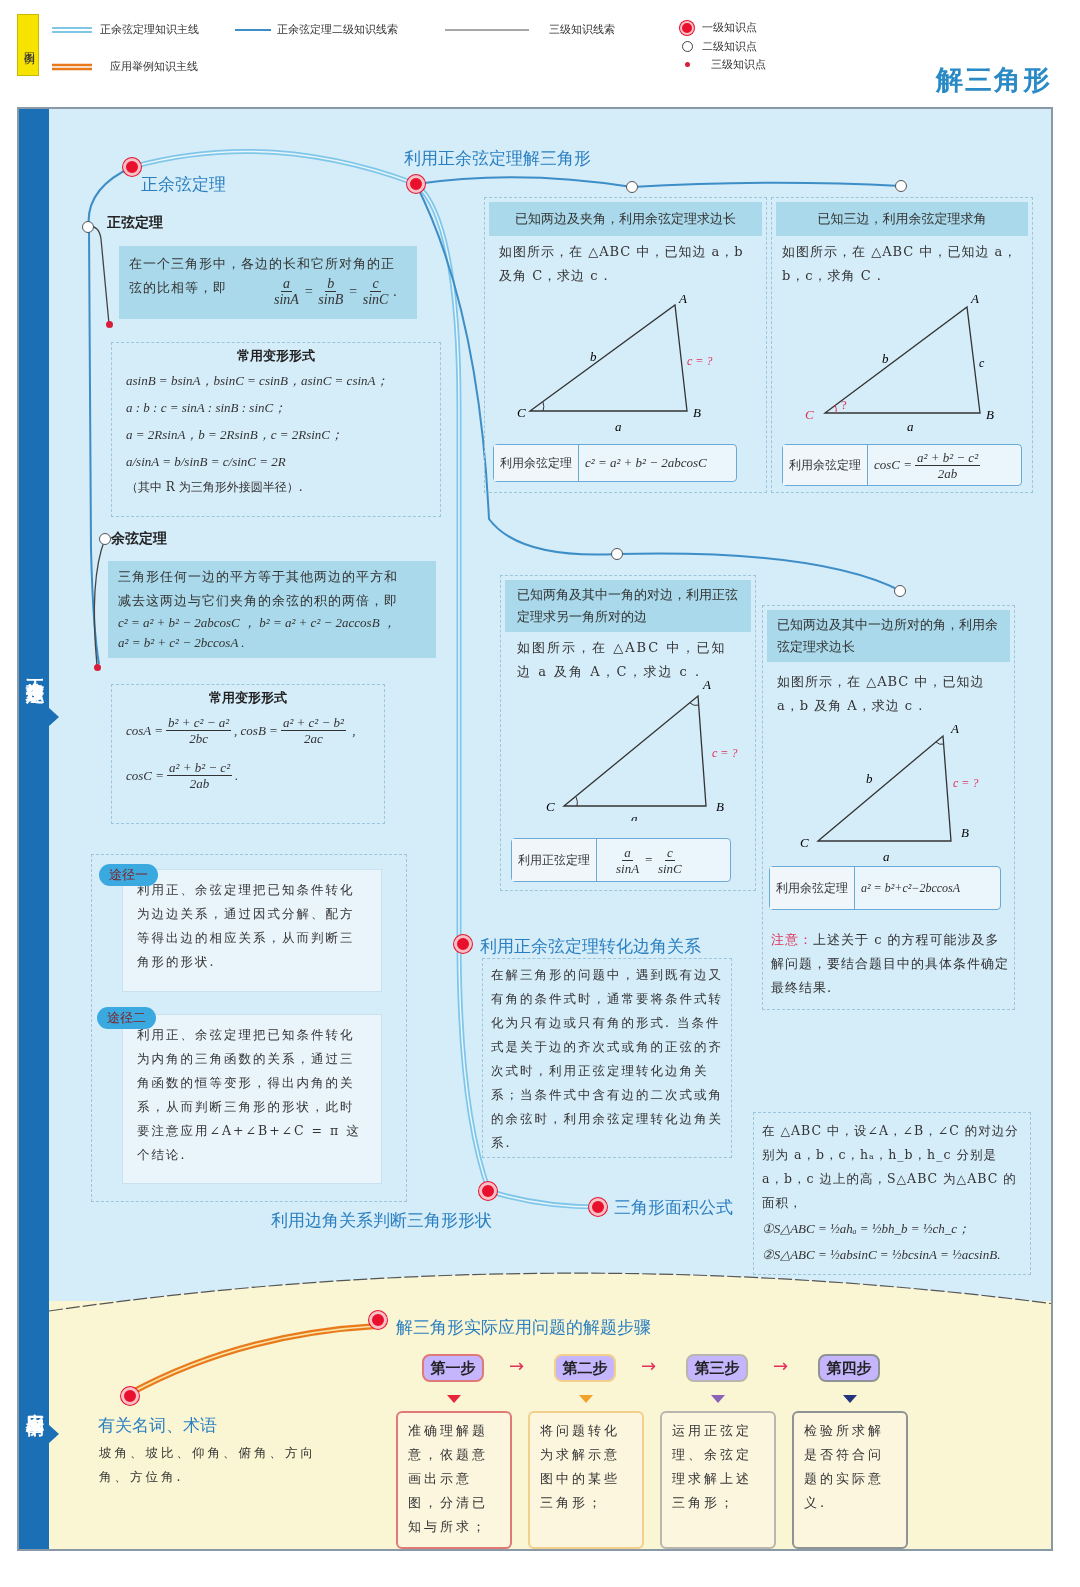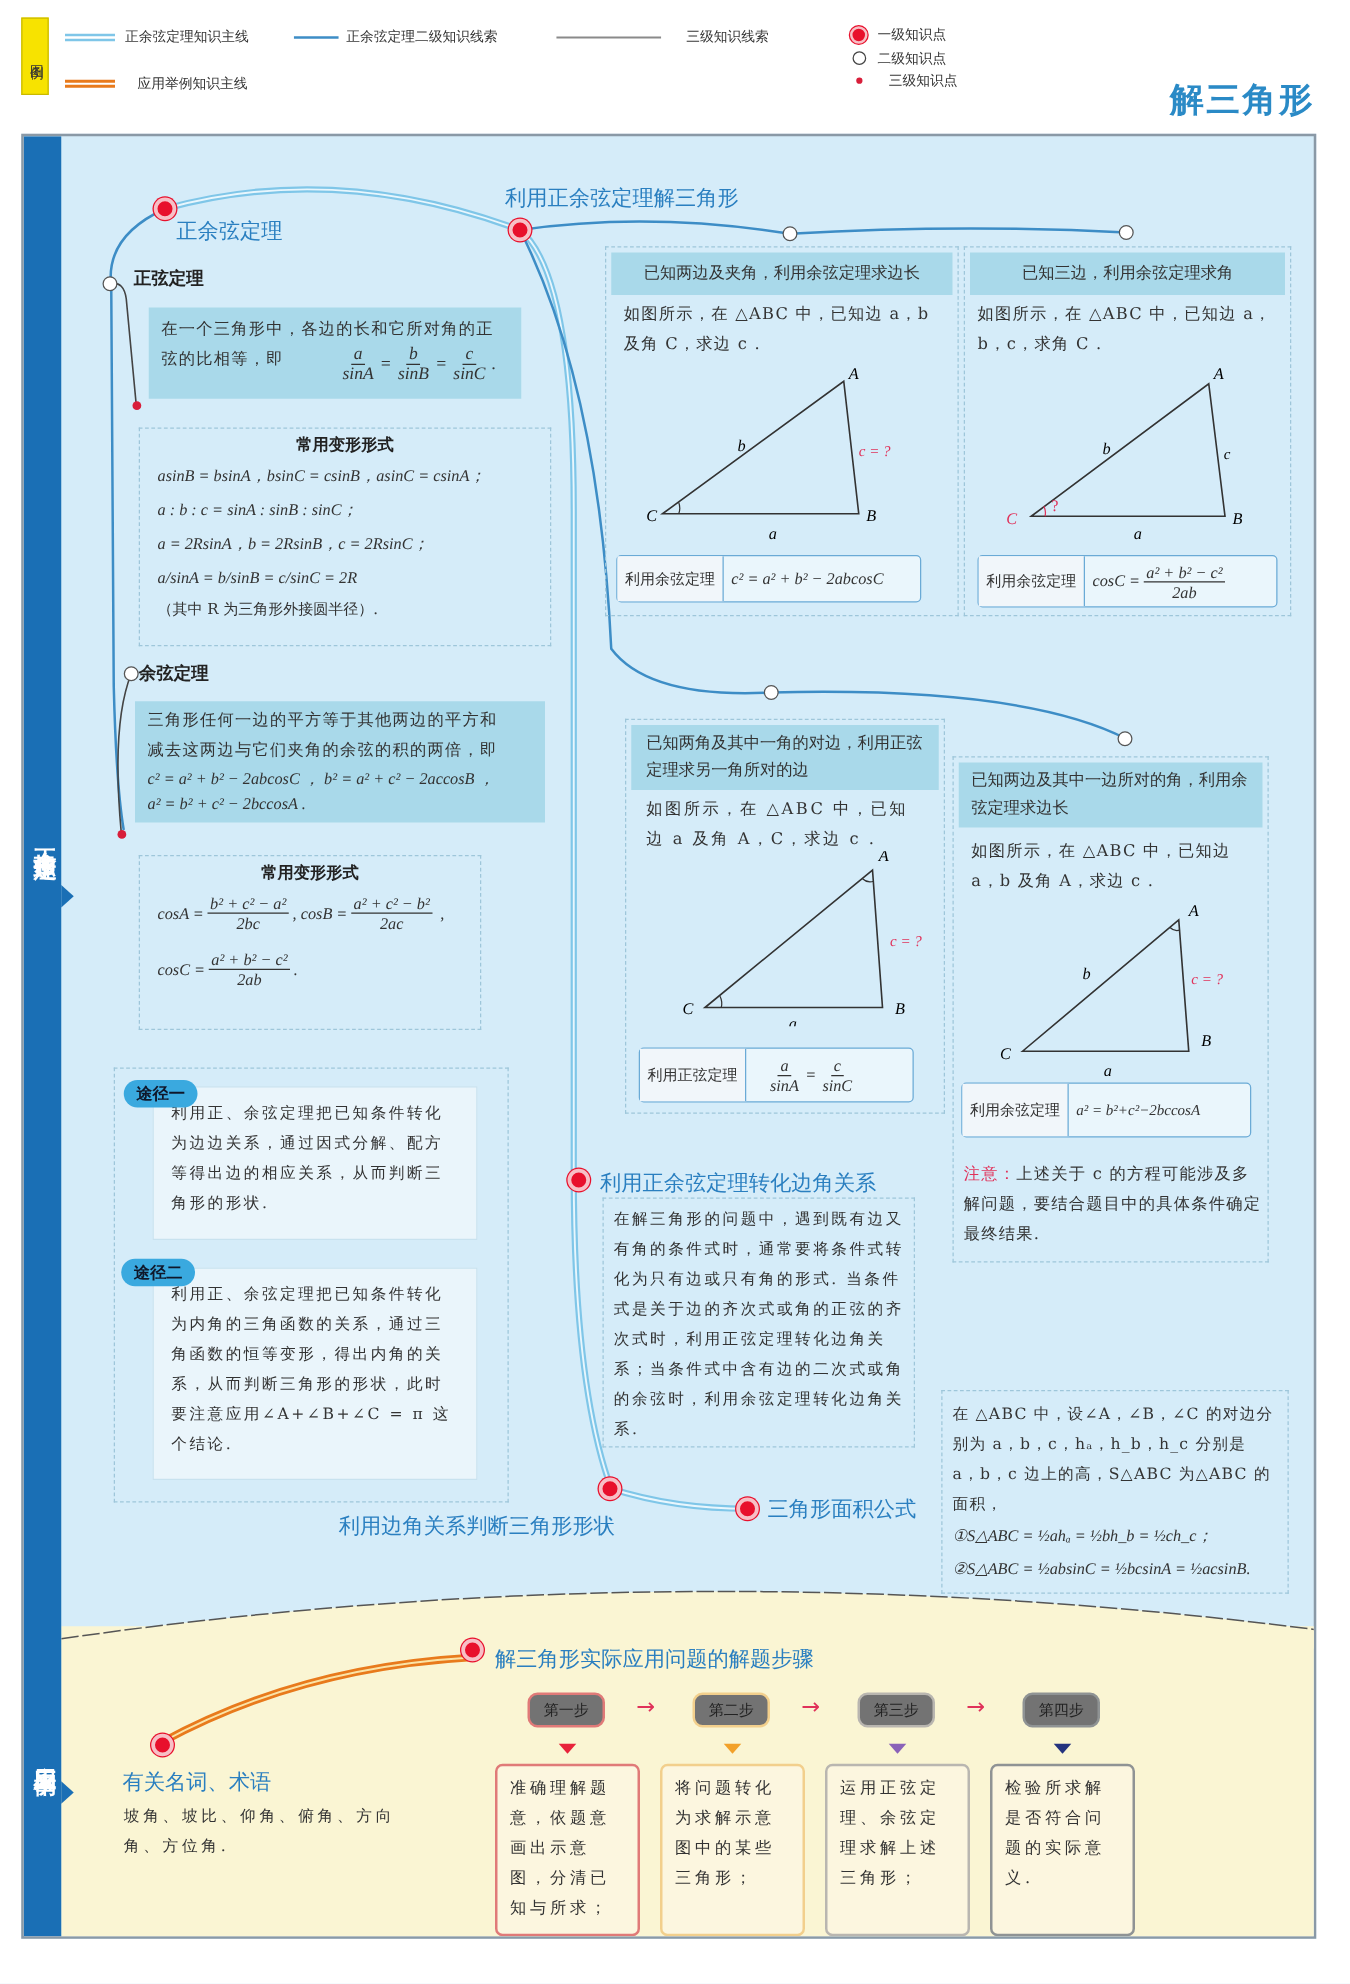--- a/index.html
+++ b/index.html
@@ -23,23 +23,23 @@
 .tealbox{background:#a9d9ea}
 .dashbox{border:1.5px dashed #9ec6da}
 .hdr-bar{background:#a9d9ea;font-family:"DejaVu Serif",serif;font-size:13px;color:#333;padding:6px 10px;line-height:22px}
 .rule-box{border:1.5px solid #6aaad6;border-radius:4px;background:#eaf6fc;display:flex;height:38px}
 .rule-left{font-family:"DejaVu Serif",serif;font-size:12px;color:#333;padding:0 6px;display:flex;align-items:center;border-right:1px solid #6aaad6;white-space:nowrap;background:#f1f6fa}
 .rule-right{font-family:Liberation Serif, serif;font-style:italic;font-size:13px;display:flex;align-items:center;padding:0 6px;white-space:nowrap}
 .frac{display:inline-flex;flex-direction:column;align-items:center;vertical-align:middle;margin:0 3px;line-height:15px}
 .frac .num{border-bottom:1px solid #333;padding:0 2px}
 .frac .den{padding:0 2px}
 .red{color:#e0325a}
-.path-tag{background:#3aa9df;color:#0f172a;font-size:13px;font-weight:bold;border-radius:12px;padding:2px 10px}
+.path-tag{background:#3aa9df;color:#7f1d1d;font-size:13px;font-weight:normal;border-radius:12px;padding:2px 10px}
 .path-box{background:#eaf5fb;border:1px solid #c8e2ef}
-.step-btn{border:2px solid;border-radius:8px;background:#737373;font-size:12px;font-weight:normal;color:#222;width:62px;height:28px;display:flex;align-items:center;justify-content:center}
+.step-btn{border:2px solid;border-radius:8px;background:#c4b5fd;font-size:15px;font-weight:bold;color:#222;width:62px;height:28px;display:flex;align-items:center;justify-content:center}
 .step-box{border:2px solid;border-radius:6px;background:#fcf6df;font-family:"DejaVu Serif",serif;font-size:13px;line-height:24px;color:#333;padding:6px 10px;letter-spacing:3px}
 .tri{width:0;height:0;border-left:7px solid transparent;border-right:7px solid transparent;border-top:8px solid}
 .node-lg{width:18px;height:18px;border-radius:50%;background:#e8102c;border:3px solid #f7bfc6;box-shadow:0 0 0 1px #e8102c}
 .node-md{width:12px;height:12px;border-radius:50%;background:#fff;border:1.5px solid #555}
 .node-sm{width:7px;height:7px;border-radius:50%;background:#d81e3a}
 </style>
 </head>
 <body>
 
 <div class="abs legend-tag">图例</div>

